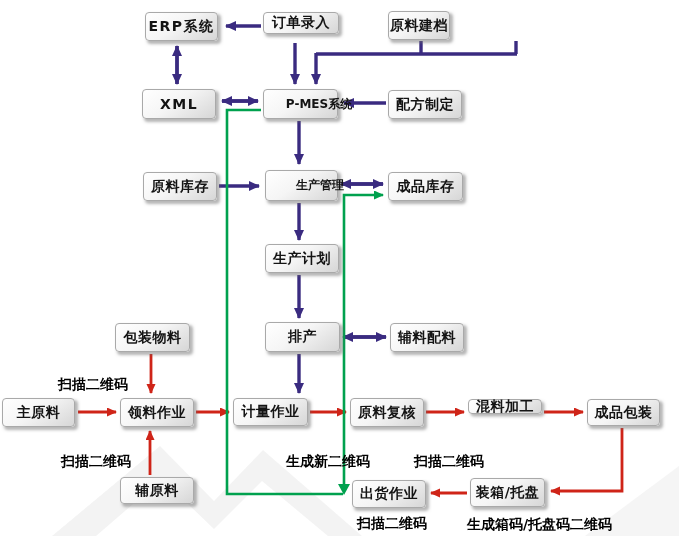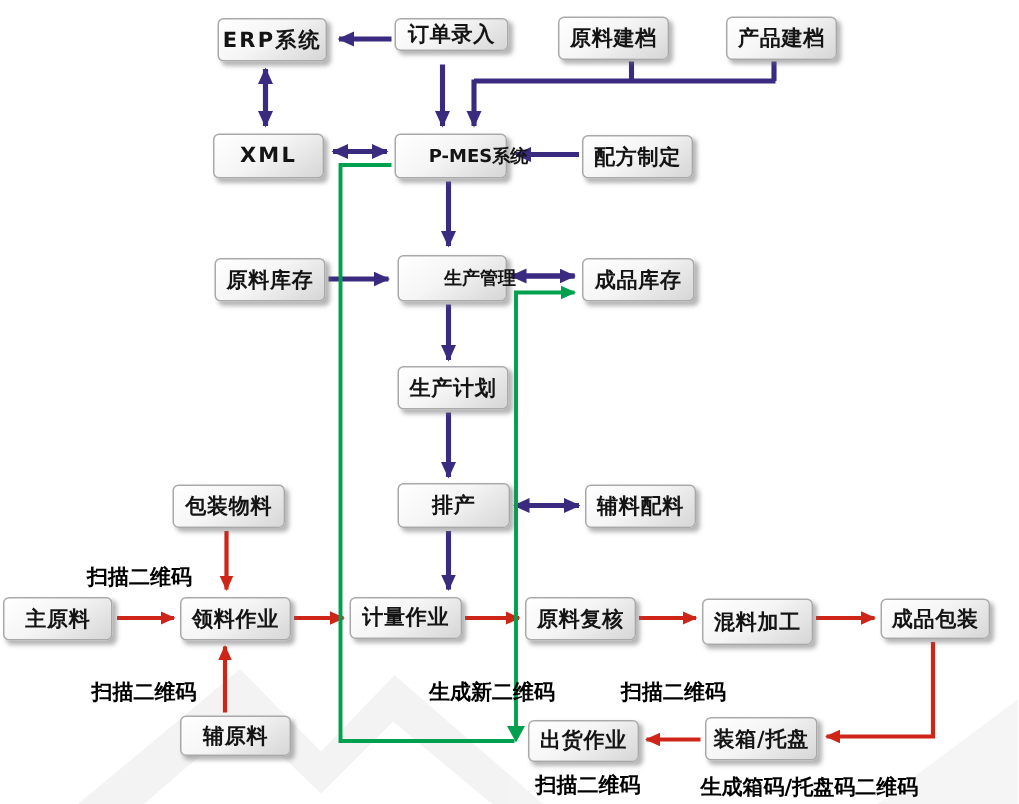--- a/index.html
+++ b/index.html
@@ -148,37 +148,36 @@
     <g class="ag">
       <path d="M344,491 L344,195 L383,195" marker-end="url(#mg)"></path>
     </g>
     <g class="ag">
       <polygon points="338,484 350,484 344,495"></polygon>
     </g>
   </svg>
 
   <div class="node wide" style="left:145px;top:12px;width:73px;height:29px">ERP系统</div>
   <div class="node" style="left:263px;top:12px;width:76px;height:22px">订单录入</div>
-  <div class="node" style="left:372px;top:11px;width:74px;height:29px">原料建档</div>
-  <div class="node" style="left:484px;top:11px;width:74px;height:29px">产品建档</div>
+  <div class="node" style="left:388px;top:11px;width:62px;height:29px">原料建档</div>
   <div class="node wide" style="left:142px;top:89px;width:74px;height:30px">XML</div>
   <div class="node small" style="left:263px;top:89px;width:75px;height:30px">P-MES系统</div>
   <div class="node" style="left:388px;top:90px;width:74px;height:29px">配方制定</div>
   <div class="node" style="left:143px;top:172px;width:74px;height:29px">原料库存</div>
   <div class="node small" style="left:265px;top:170px;width:73px;height:31px">生产管理</div>
   <div class="node" style="left:388px;top:172px;width:75px;height:29px">成品库存</div>
   <div class="node" style="left:265px;top:244px;width:74px;height:29px">生产计划</div>
   <div class="node" style="left:265px;top:322px;width:75px;height:30px">排产</div>
   <div class="node" style="left:390px;top:323px;width:74px;height:29px">辅料配料</div>
   <div class="node" style="left:115px;top:323px;width:75px;height:29px">包装物料</div>
   <div class="node" style="left:2px;top:398px;width:73px;height:29px">主原料</div>
   <div class="node" style="left:120px;top:398px;width:74px;height:29px">领料作业</div>
   <div class="node" style="left:233px;top:398px;width:75px;height:28px">计量作业</div>
   <div class="node" style="left:350px;top:398px;width:74px;height:29px">原料复核</div>
-  <div class="node" style="left:468px;top:399px;width:74px;height:31px">混料加工</div>
+  <div class="node" style="left:468px;top:399px;width:74px;height:15px">混料加工</div>
   <div class="node" style="left:587px;top:399px;width:73px;height:27px">成品包装</div>
   <div class="node" style="left:120px;top:477px;width:74px;height:27px">辅原料</div>
   <div class="node" style="left:352px;top:480px;width:74px;height:28px">出货作业</div>
   <div class="node" style="left:470px;top:478px;width:75px;height:29px">装箱/托盘</div>
 
   <div class="ann" style="left:58px;top:376px;width:82px">扫描二维码</div>
   <div class="ann" style="left:61px;top:453px;width:82px">扫描二维码</div>
   <div class="ann" style="left:286px;top:453px;width:92px">生成新二维码</div>
   <div class="ann" style="left:414px;top:453px;width:82px">扫描二维码</div>
   <div class="ann" style="left:357px;top:515px;width:82px">扫描二维码</div>

